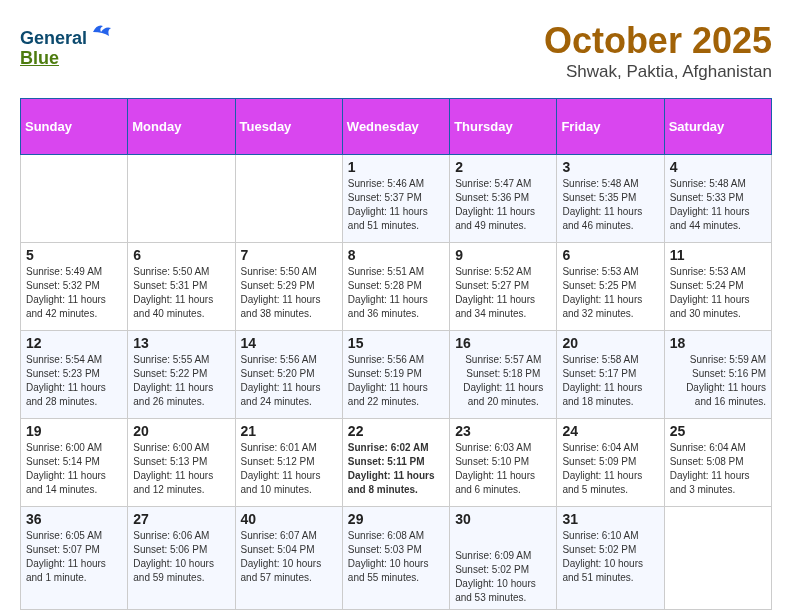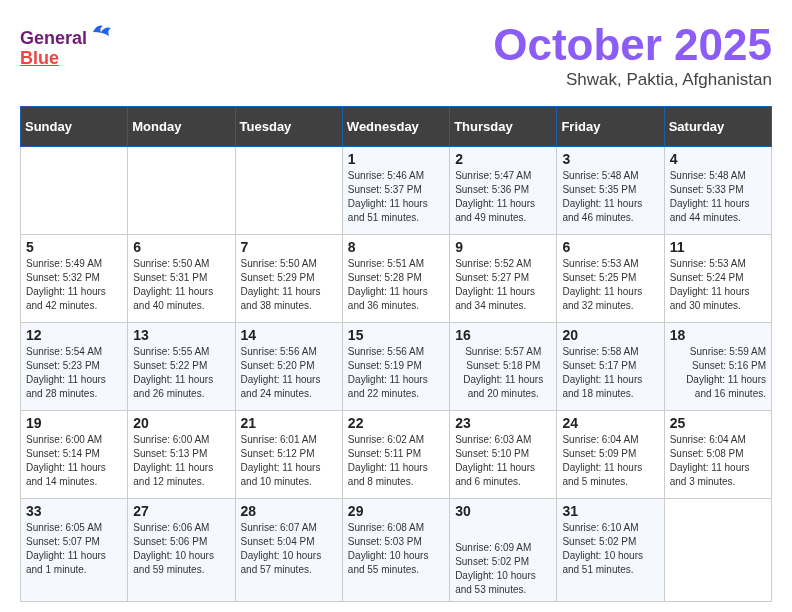--- a/index.html
+++ b/index.html
@@ -18,48 +18,48 @@
     }
     .logo {
       display: flex;
       align-items: center;
     }
     .logo-text {
       font-size: 18px;
       font-weight: bold;
       line-height: 1.1;
     }
-    .logo-general { color: #701a75; }
-    .logo-blue { color: #ef4444; text-decoration: underline; }
+    .logo-general { color: #0c4a6e; }
+    .logo-blue { color: #4d7c0f; text-decoration: underline; }
     .logo-icon {
       width: 24px;
       height: 24px;
       margin-left: 2px;
     }
     .title-block {
       text-align: right;
     }
     .month-title {
-      font-size: 44px;
+      font-size: 36px;
       font-weight: bold;
-      color: #8b5cf6;
+      color: #a16207;
     }
     .location {
       font-size: 17px;
       color: #444;
     }
     table {
       width: 100%;
       border-collapse: collapse;
       font-size: 11px;
     }
     thead tr th {
-      background: #404040;
+      background: #d946ef;
       color: #fff;
-      padding: 12px 4px;
+      padding: 20px 4px;
       text-align: left;
       font-size: 13px;
       font-weight: bold;
       border: 1px solid #1a5faa;
     }
     tbody tr td {
       border: 1px solid #ccc;
       vertical-align: top;
       padding: 4px 5px;
       height: 88px;
@@ -274,21 +274,21 @@
         </td>
         <td>
           <span class="day-num">21</span>
           <div class="day-info" style="white-space: pre-line;">Sunrise: 6:01 AM
 Sunset: 5:12 PM
 Daylight: 11 hours
 and 10 minutes.</div>
         </td>
         <td>
           <span class="day-num">22</span>
-          <div class="day-info" style="white-space: pre-line;">Sunrise: 6:02 AM
+          <div class="day-info" style="white-space: pre-line; font-weight: bold;">Sunrise: 6:02 AM
 Sunset: 5:11 PM
 Daylight: 11 hours
 and 8 minutes.</div>
         </td>
         <td>
           <span class="day-num">23</span>
           <div class="day-info" style="white-space: pre-line;">Sunrise: 6:03 AM
 Sunset: 5:10 PM
 Daylight: 11 hours
 and 6 minutes.</div>
@@ -303,35 +303,35 @@
         <td>
           <span class="day-num">25</span>
           <div class="day-info" style="white-space: pre-line;">Sunrise: 6:04 AM
 Sunset: 5:08 PM
 Daylight: 11 hours
 and 3 minutes.</div>
         </td>
       </tr>
       <tr>
         <td>
-          <span class="day-num">33</span>
+          <span class="day-num">36</span>
           <div class="day-info" style="white-space: pre-line;">Sunrise: 6:05 AM
 Sunset: 5:07 PM
 Daylight: 11 hours
 and 1 minute.</div>
         </td>
         <td>
           <span class="day-num">27</span>
           <div class="day-info" style="white-space: pre-line;">Sunrise: 6:06 AM
 Sunset: 5:06 PM
 Daylight: 10 hours
 and 59 minutes.</div>
         </td>
         <td>
-          <span class="day-num">28</span>
+          <span class="day-num">40</span>
           <div class="day-info" style="white-space: pre-line;">Sunrise: 6:07 AM
 Sunset: 5:04 PM
 Daylight: 10 hours
 and 57 minutes.</div>
         </td>
         <td>
           <span class="day-num">29</span>
           <div class="day-info" style="white-space: pre-line;">Sunrise: 6:08 AM
 Sunset: 5:03 PM
 Daylight: 10 hours

